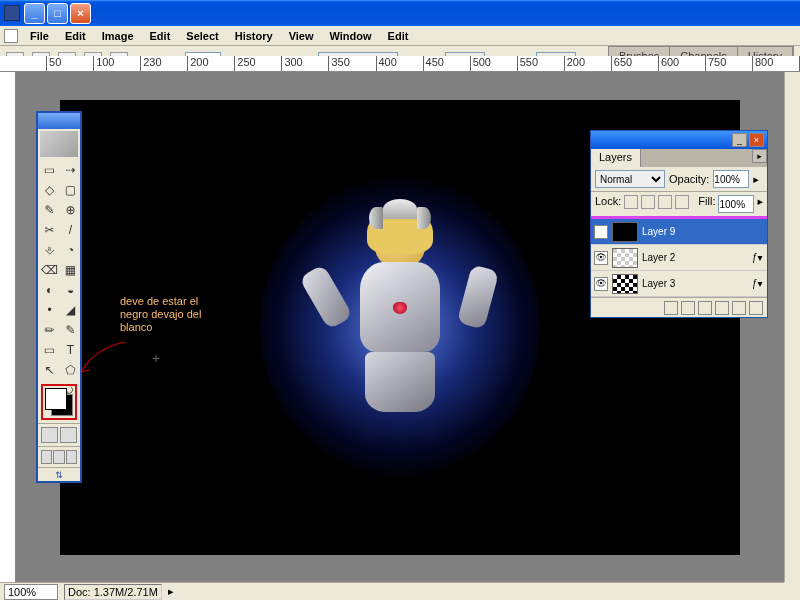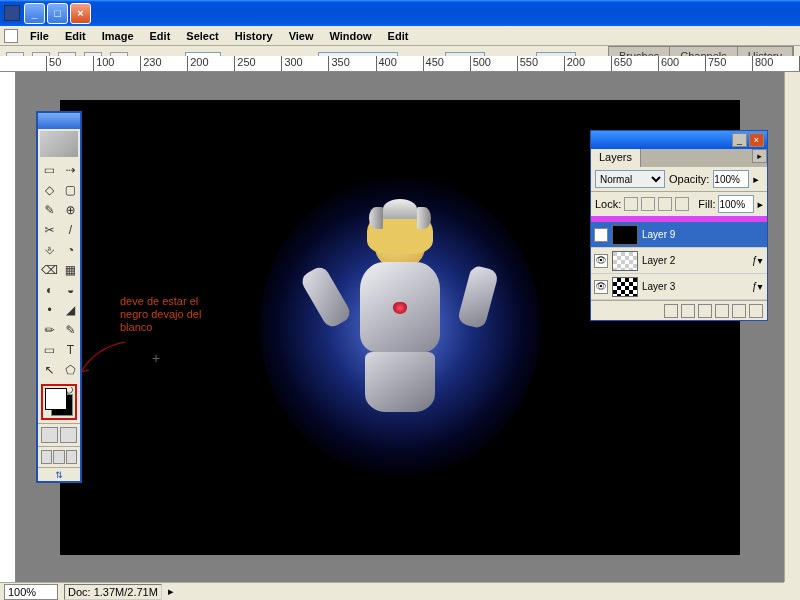--- a/index.html
+++ b/index.html
@@ -34,21 +34,21 @@
 .figure .helmet { position: absolute; top: -18px; left: 8px; width: 34px; height: 20px; background: linear-gradient(to bottom, #eee, #aaa); border-radius: 50% 50% 0 0; }
 .figure .wing { position: absolute; width: 14px; height: 22px; background: linear-gradient(to right, #ddd, #888); top: -10px; }
 .figure .wing.l { left: -6px; border-radius: 60% 10% 10% 60%; }
 .figure .wing.r { right: -6px; border-radius: 10% 60% 60% 10%; }
 .figure .torso { width: 80px; height: 90px; background: linear-gradient(145deg, #f0f0f5, #888896); margin: -5px auto 0; border-radius: 30% 30% 20% 20%; position: relative; }
 .figure .gem { position: absolute; top: 40px; left: 50%; transform: translateX(-50%); width: 14px; height: 12px; background: radial-gradient(circle, #ff5060, #a00020); border-radius: 50% 50% 60% 60%; }
 .figure .arm { position: absolute; width: 28px; height: 60px; background: linear-gradient(145deg, #e0e0e8, #80808c); border-radius: 10px; top: 50px; }
 .figure .arm.l { left: -18px; transform: rotate(-30deg); }
 .figure .arm.r { right: -22px; transform: rotate(15deg); }
 .figure .legs { width: 70px; height: 60px; background: linear-gradient(145deg, #d8d8e0, #787884); margin: 0 auto; border-radius: 10% 10% 30% 30%; }
-.annotation { position: absolute; color: #c2410c; font-size: 13px; top: 195px; left: 60px; line-height: 1.2; }
+.annotation { position: absolute; color: #fdba74; font-size: 13px; top: 195px; left: 60px; line-height: 1.2; }
 .arrow { position: absolute; top: 240px; left: 15px; width: 55px; height: 40px; }
 .arrow svg { stroke: #c00000; fill: none; stroke-width: 1.2; }
 .crosshair { position: absolute; top: 250px; left: 92px; color: #666; font-size: 14px; }
 .toolbox { position: absolute; left: 36px; top: 111px; width: 46px; background: #ece9d8; border: 2px solid #2050b0; }
 .toolbox .hdr { height: 16px; background: linear-gradient(to bottom, #79aef7, #2f6cd8); }
 .toolbox .feather { height: 26px; background: linear-gradient(135deg, #d0d0d0, #a0a0a0); margin: 2px; }
 .toolbox .grid { display: grid; grid-template-columns: 1fr 1fr; gap: 0; padding: 1px; }
 .toolbox .tool { width: 21px; height: 20px; border: 1px solid transparent; display: flex; align-items: center; justify-content: center; cursor: pointer; font-size: 12px; color: #333; }
 .toolbox .swatch { height: 36px; position: relative; margin: 3px; border: 2px solid #d01010; }
 .toolbox .fg { position: absolute; width: 22px; height: 22px; background: white; border: 1px solid #000; top: 2px; left: 2px; z-index: 2; }
@@ -60,21 +60,21 @@
 .toolbox .screen { width: 13px; height: 14px; border: 1px solid #888; background: #ddd; }
 .toolbox .goto { height: 14px; text-align: center; border-top: 1px solid #aca899; padding-top: 2px; font-size: 9px; color: #2050b0; }
 .layers-panel { position: absolute; right: 32px; top: 130px; width: 178px; background: #ece9d8; border: 1px solid #2050b0; }
 .layers-panel .phdr { height: 18px; background: linear-gradient(to bottom, #3d95ff, #0855dd); display: flex; justify-content: flex-end; align-items: center; gap: 2px; padding: 0 3px; }
 .layers-panel .pbtn { width: 15px; height: 14px; background: #c8c5b8; border: 1px solid #888; cursor: pointer; font-size: 9px; display: flex; align-items: center; justify-content: center; }
 .layers-panel .pbtn.close { background: #d64f1f; color: white; }
 .layers-panel .tabs { height: 18px; display: flex; background: #b8b5a8; }
 .layers-panel .ptab { padding: 2px 8px; background: #ece9d8; border-right: 1px solid #888; }
 .layers-panel .controls { display: flex; align-items: center; padding: 3px 4px; gap: 4px; border-bottom: 1px solid #aca899; }
 .layers-panel select, .layers-panel input { border: 1px solid #7f9db9; font-size: 10px; height: 18px; }
-.layers-panel .lock-row { display: flex; align-items: center; padding: 3px 4px; gap: 3px; border-bottom: 6px solid #d946ef; font-size: 10px; }
+.layers-panel .lock-row { display: flex; padding: 3px 4px; gap: 3px; border-bottom: 3px solid #d946ef; font-size: 10px; }
 .layers-panel .lock-row .lico { width: 14px; height: 14px; border: 1px solid #999; }
 .layers-panel .layer { display: flex; align-items: center; height: 26px; border-bottom: 1px solid #ccc; padding: 0 3px; gap: 4px; cursor: pointer; }
 .layers-panel .layer.active { background: #316ac5; color: white; }
 .layers-panel .eye { width: 14px; height: 14px; border: 1px solid #888; background: #fff; font-size: 9px; text-align: center; }
 .layers-panel .thumb { width: 26px; height: 20px; border: 1px solid #666; background: #000; }
 .layers-panel .thumb.t2 { background: repeating-conic-gradient(#fff 0 25%, #ccc 0 50%) 0 0/8px 8px; }
 .layers-panel .thumb.t3 { background: repeating-conic-gradient(#000 0 25%, #fff 0 50%) 0 0/8px 8px; }
 .layers-panel .layer .name { flex: 1; font-size: 10px; }
 .layers-panel .layer .rico { width: 12px; font-size: 10px; }
 .layers-panel .footer { height: 20px; background: #ece9d8; border-top: 1px solid #aca899; display: flex; justify-content: flex-end; align-items: center; gap: 3px; padding: 0 4px; }

